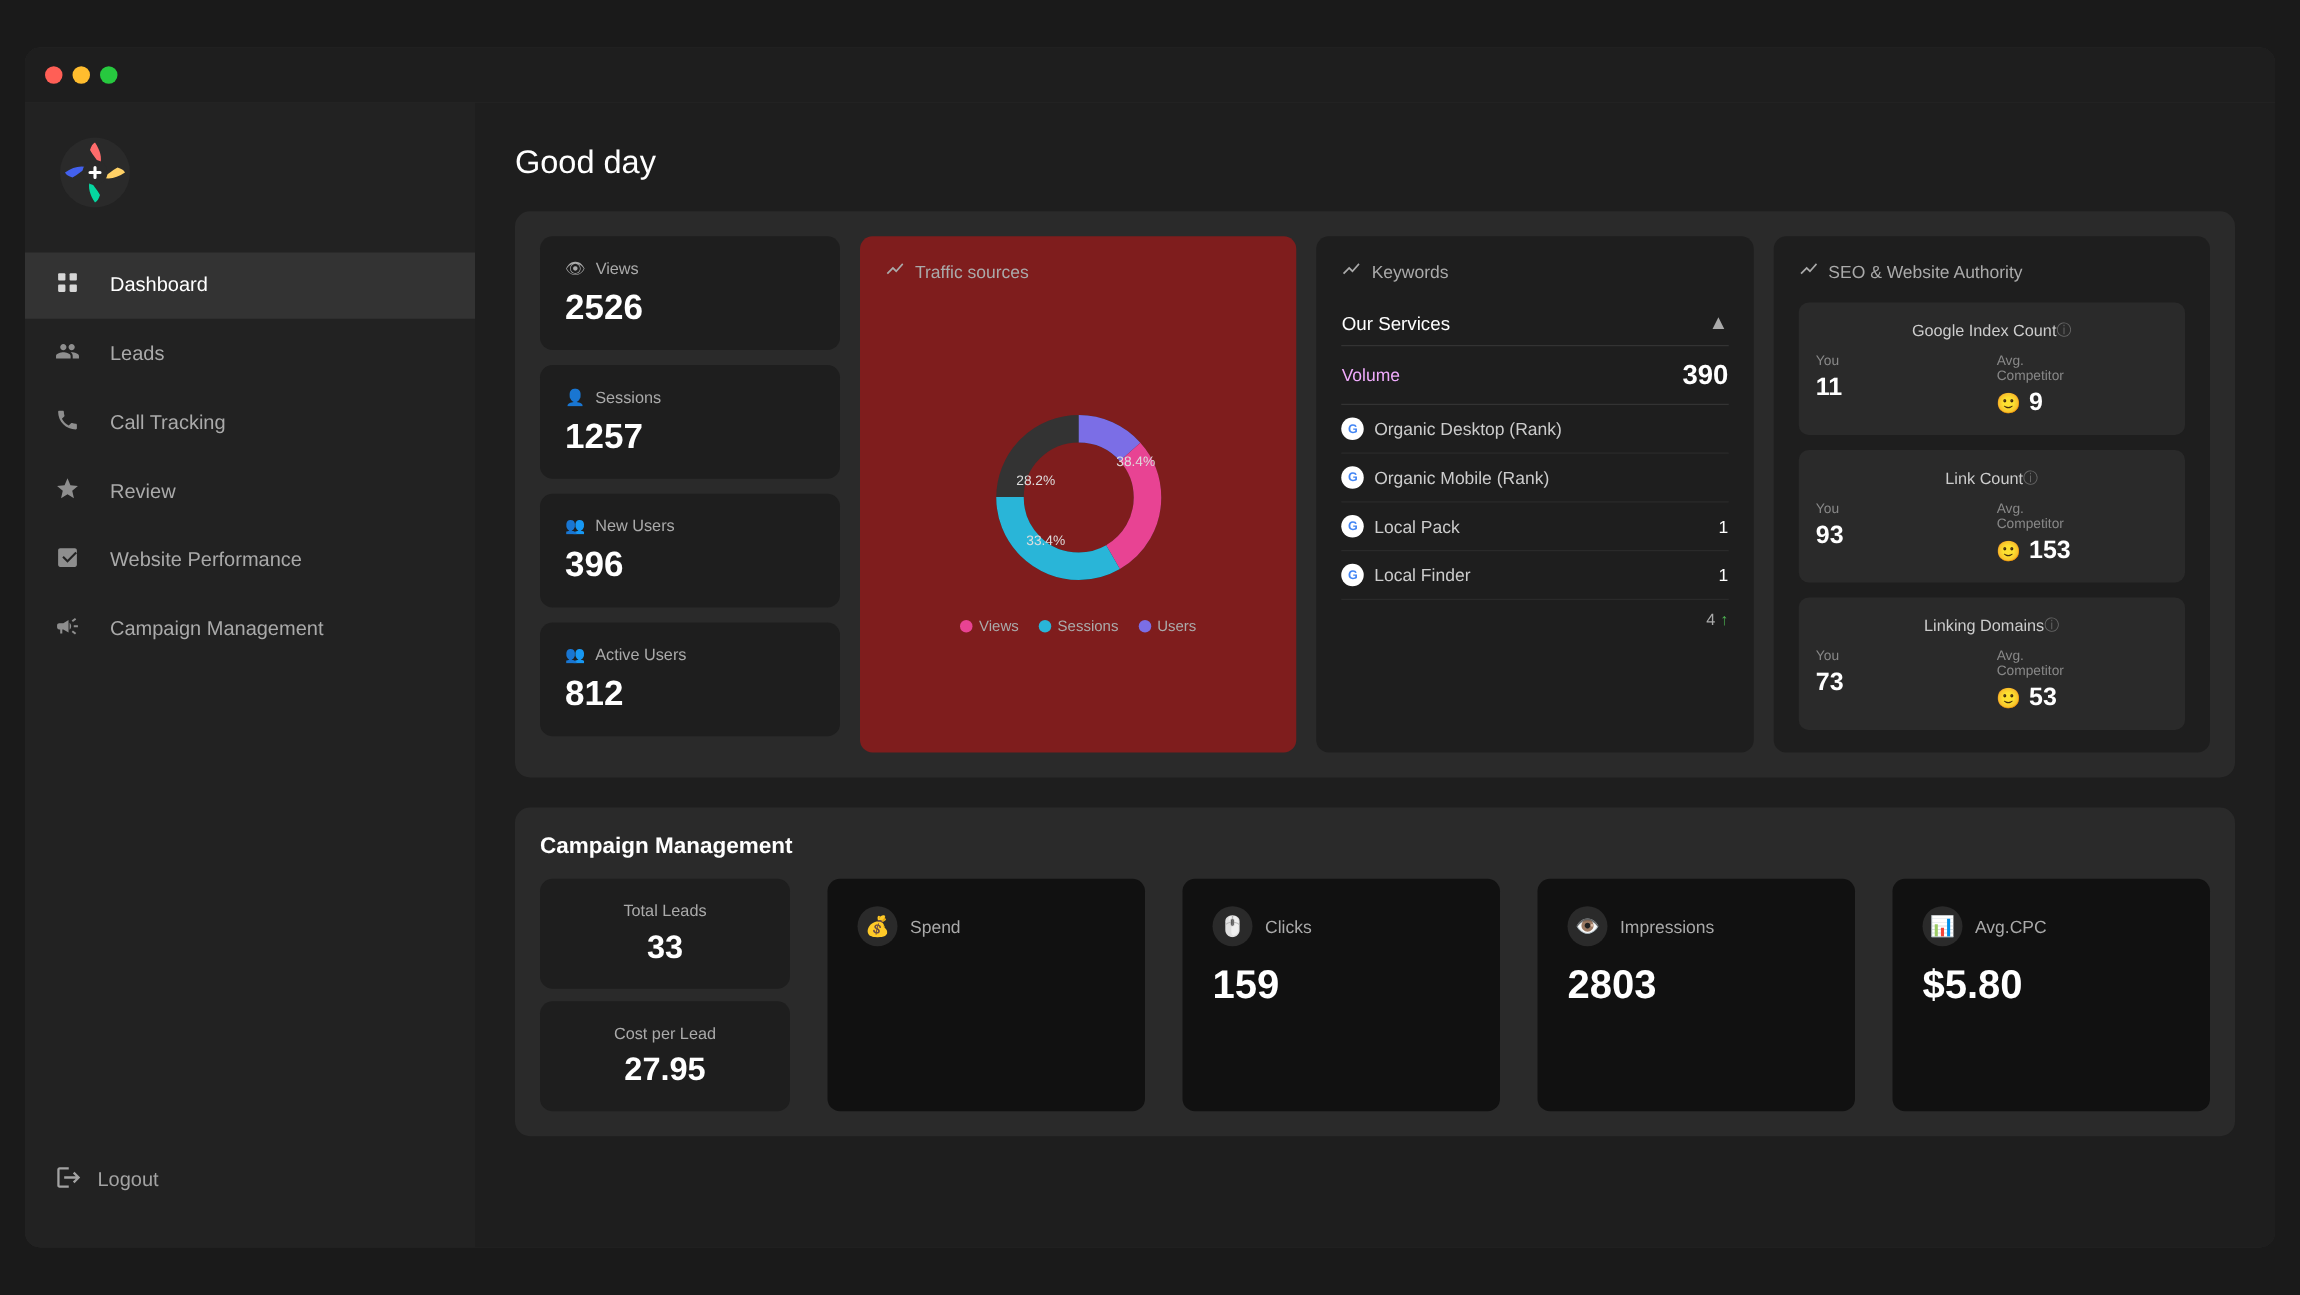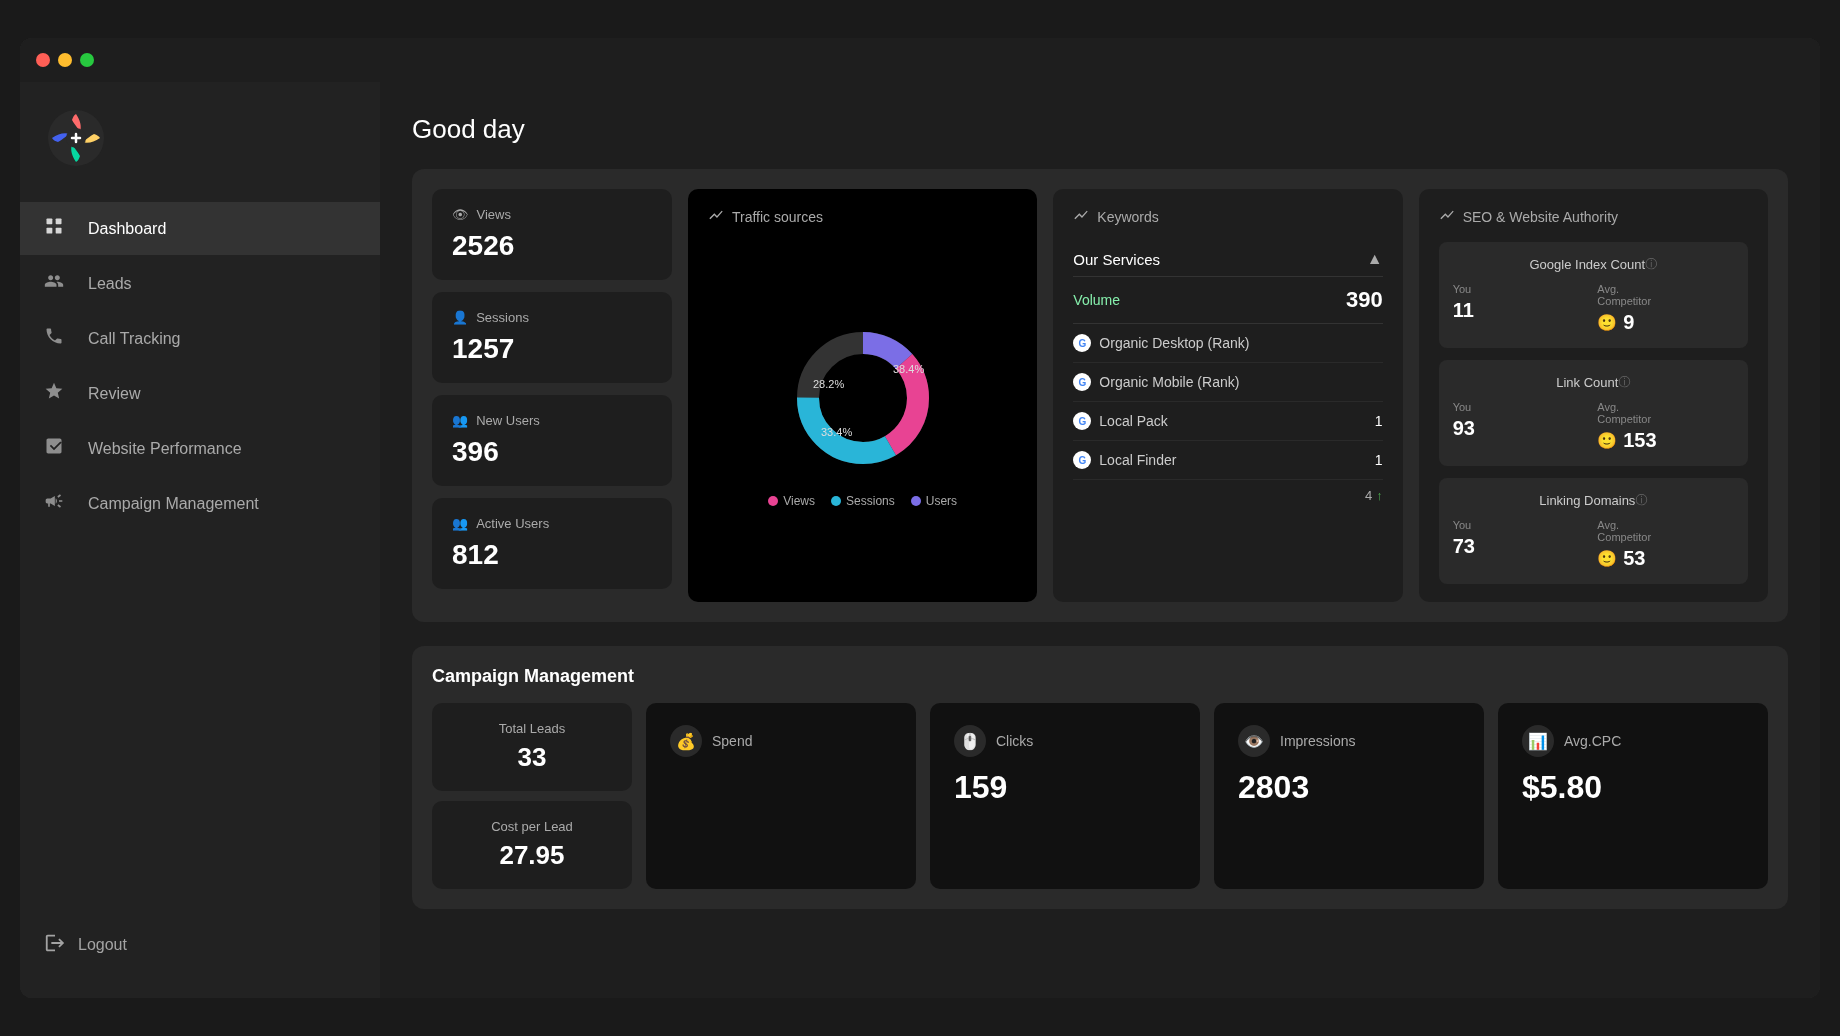--- a/index.html
+++ b/index.html
@@ -140,21 +140,21 @@
       font-size: 13px;
       margin-bottom: 8px;
     }
     .metric-card-value {
       font-size: 28px;
       font-weight: 600;
       color: #fff;
     }
     
     .traffic-card {
-      background: #000000;
+      background: #7f1d1d;
       border-radius: 10px;
       padding: 18px 20px;
       display: flex;
       flex-direction: column;
     }
     .card-title {
       display: flex;
       align-items: center;
       gap: 8px;
       font-size: 14px;
@@ -207,21 +207,21 @@
     }
     .keywords-volume-row {
       display: flex;
       align-items: center;
       justify-content: space-between;
       padding: 10px 0;
       border-bottom: 1px solid #333;
       font-size: 15px;
       color: #ccc;
     }
-    .keywords-volume-row .vol-label { color: #86efac; font-size: 14px; text-align: right; }
+    .keywords-volume-row .vol-label { color: #f0abfc; font-size: 14px; text-align: right; }
     .keywords-volume-row .vol-value { font-size: 22px; font-weight: 600; color: #fff; }
     .keyword-row {
       display: flex;
       align-items: center;
       justify-content: space-between;
       padding: 10px 0;
       border-bottom: 1px solid #2a2a2a;
       font-size: 14px;
       color: #ccc;
     }
@@ -311,21 +311,21 @@
     }
     .section-title {
       font-size: 18px;
       font-weight: 600;
       margin-bottom: 16px;
       color: #fff;
     }
     .campaign-grid {
       display: grid;
       grid-template-columns: 200px 1fr 1fr 1fr 1fr;
-      gap: 14px;
+      gap: 30px;
     }
     .campaign-leads-col {
       display: flex;
       flex-direction: column;
       gap: 10px;
     }
     .campaign-sub-card {
       background: #1e1e1e;
       border-radius: 10px;
       padding: 18px 20px;

